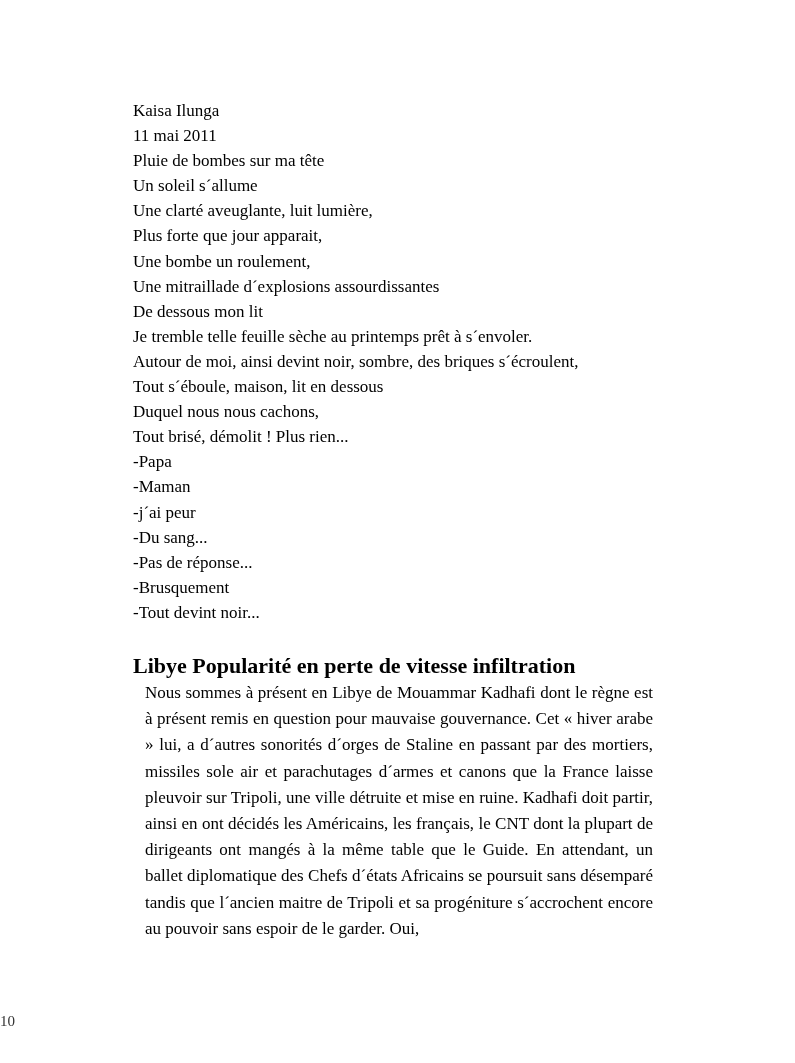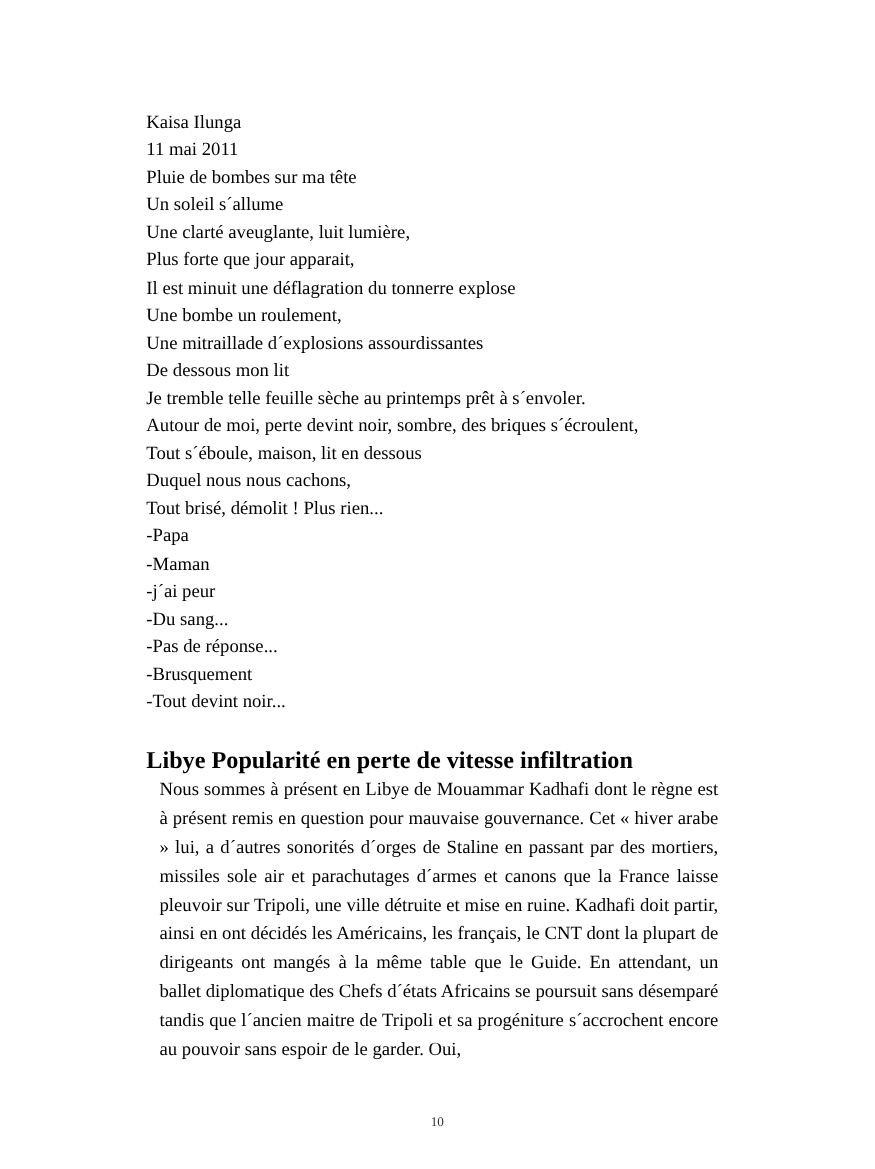--- a/index.html
+++ b/index.html
@@ -40,44 +40,43 @@
     margin-top: 2px;
     font-size: 17px;
     line-height: 26.2px;
     text-align: justify;
   }
   .footer {
     position: absolute;
     left: 0;
     right: 0;
     top: 1013px;
-    text-align: center;
-    font-size: 12px;
+    text-align: left;
+    font-size: 15px;
     color: #333333;
   }
 </style>
 </head>
 <body>
 
 <div class="page">
   <div class="content">
 
     <div class="poem">
       <p>Kaisa Ilunga</p>
       <p>11 mai 2011</p>
       <p>Pluie de bombes sur ma tête</p>
       <p>Un soleil s´allume</p>
       <p>Une clarté aveuglante, luit lumière,</p>
       <p>Plus forte que jour apparait,</p>
-      <p>Il est minuit une déflagration du tonnerre explose</p>
       <p>Une bombe un roulement,</p>
       <p>Une mitraillade d´explosions assourdissantes</p>
       <p>De dessous mon lit</p>
       <p>Je tremble telle feuille sèche au printemps prêt à s´envoler.</p>
-      <p>Autour de moi, perte devint noir, sombre, des briques s´écroulent,</p>
+      <p>Autour de moi, ainsi devint noir, sombre, des briques s´écroulent,</p>
       <p>Tout s´éboule, maison, lit en dessous</p>
       <p>Duquel nous nous cachons,</p>
       <p>Tout brisé, démolit ! Plus rien...</p>
       <p>-Papa</p>
       <p>-Maman</p>
       <p>-j´ai peur</p>
       <p>-Du sang...</p>
       <p>-Pas de réponse...</p>
       <p>-Brusquement</p>
       <p>-Tout devint noir...</p>

